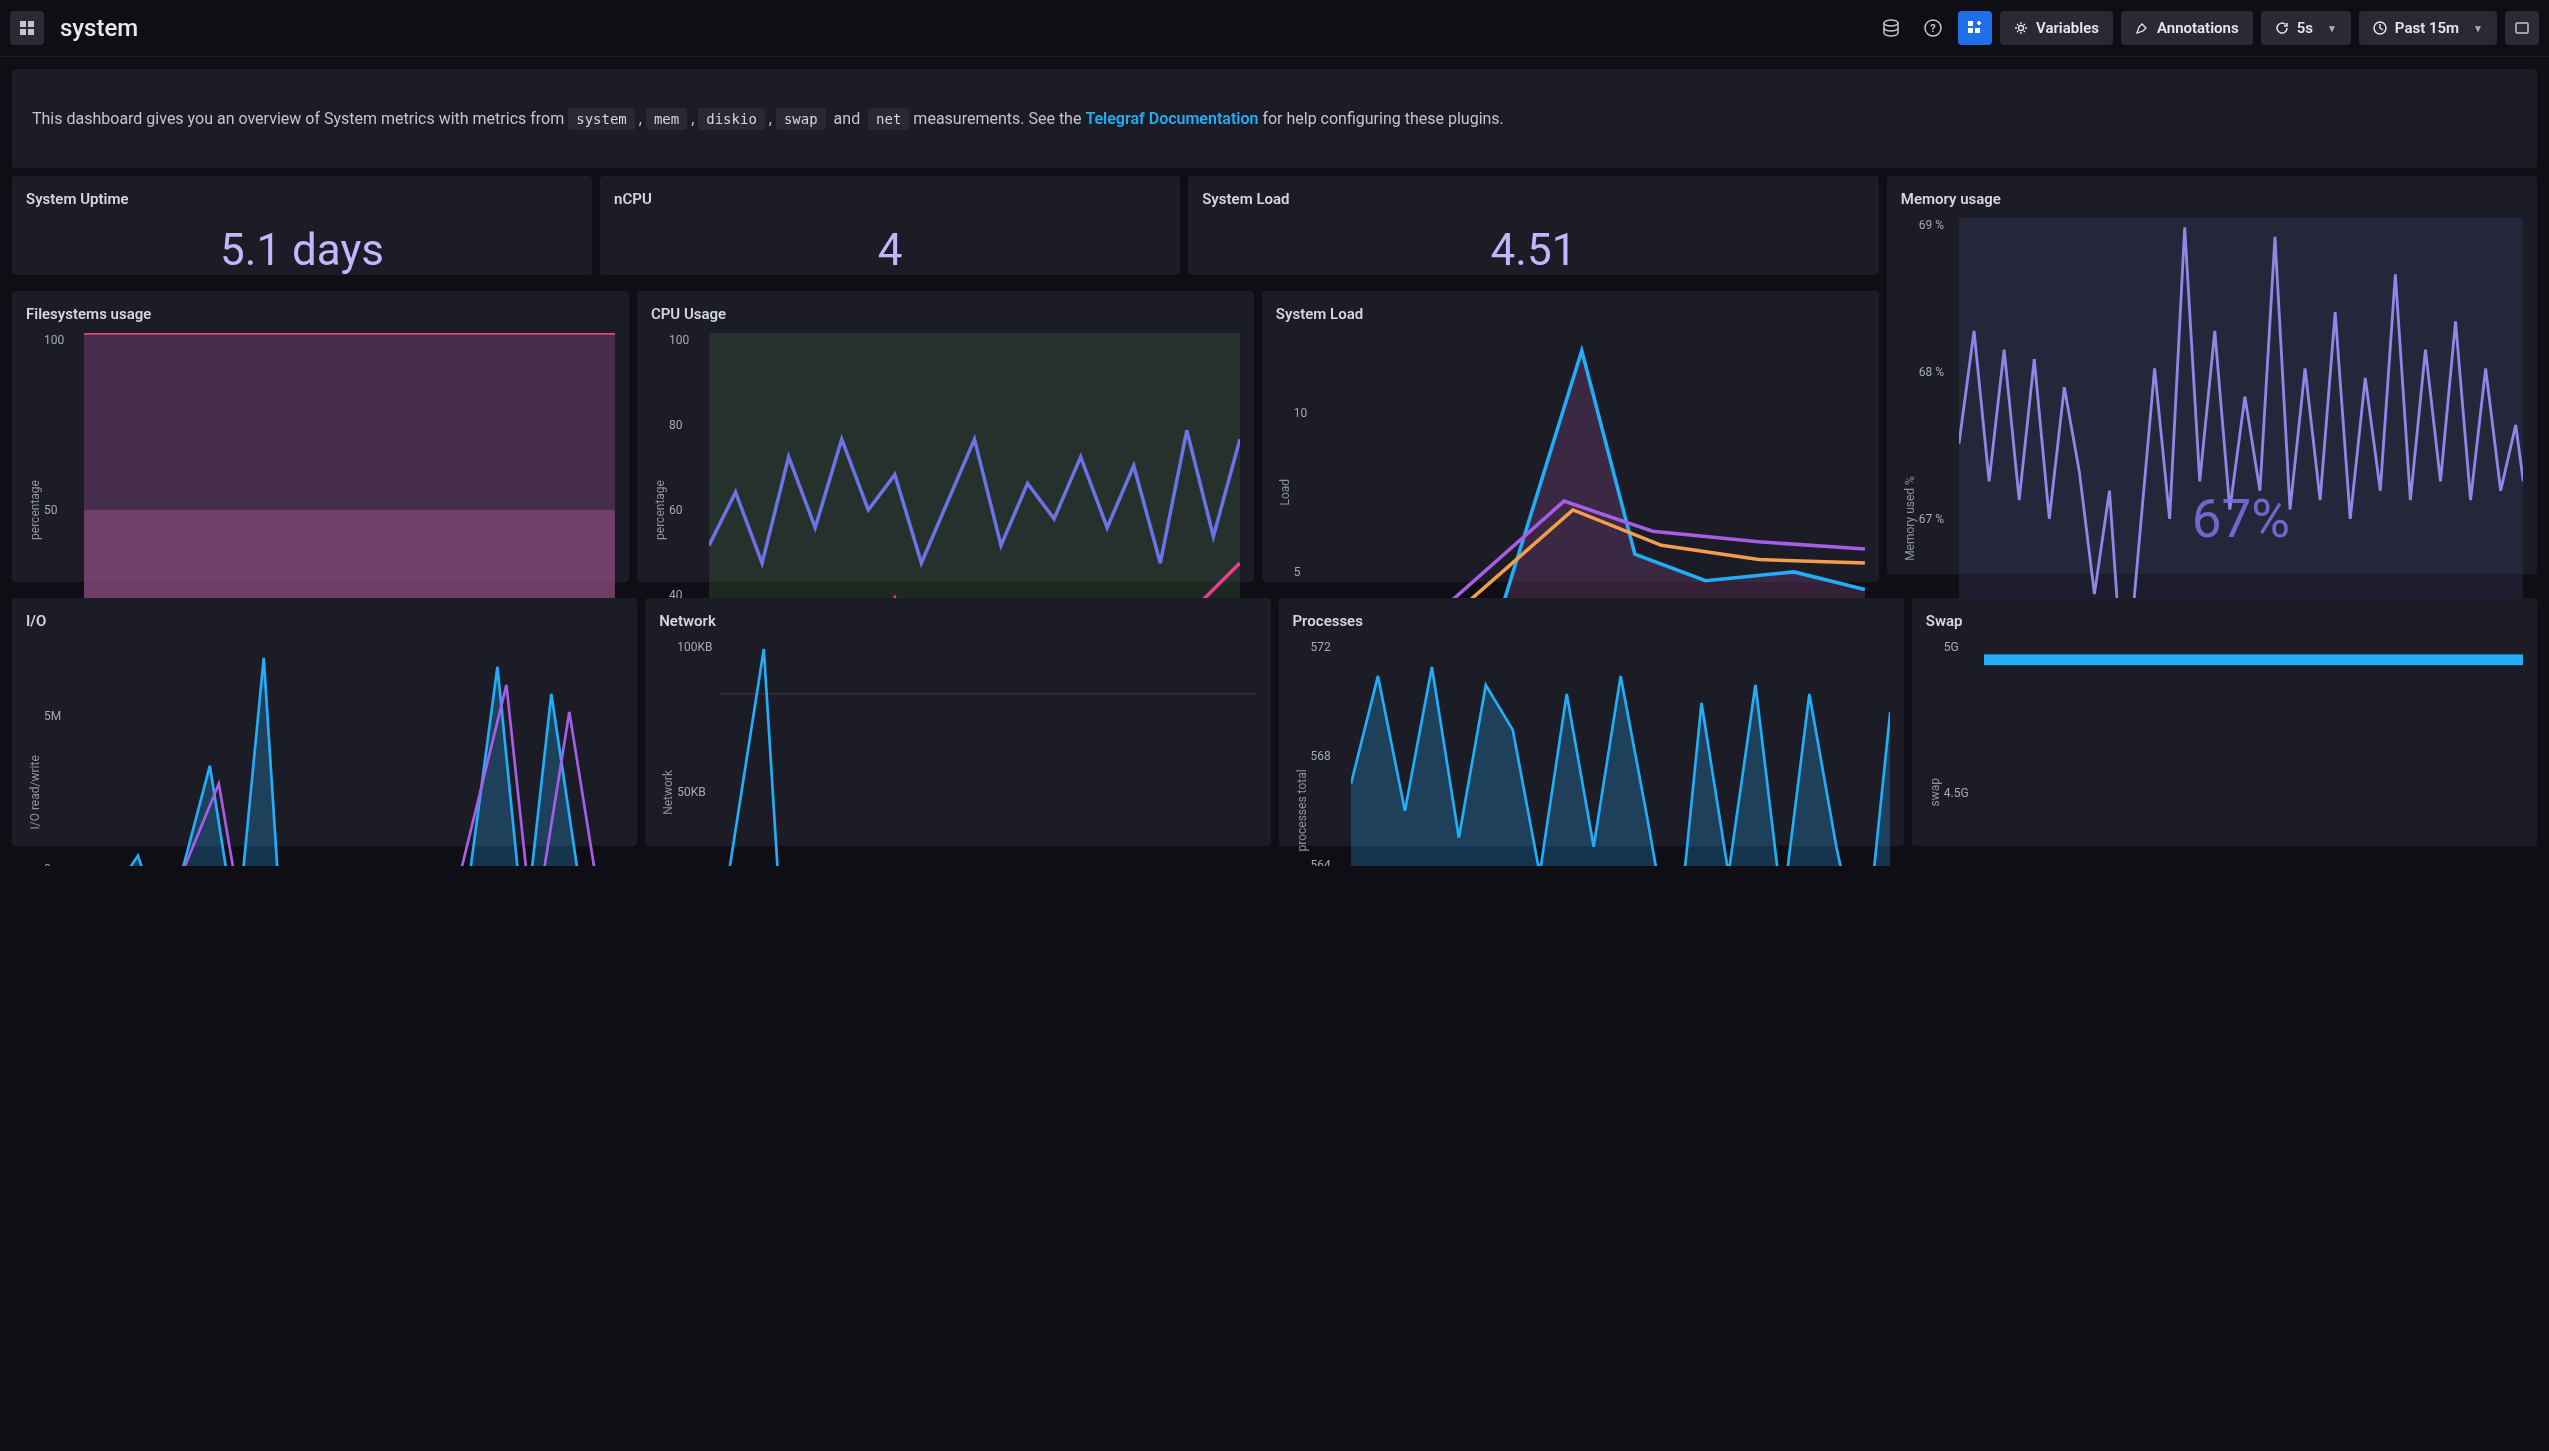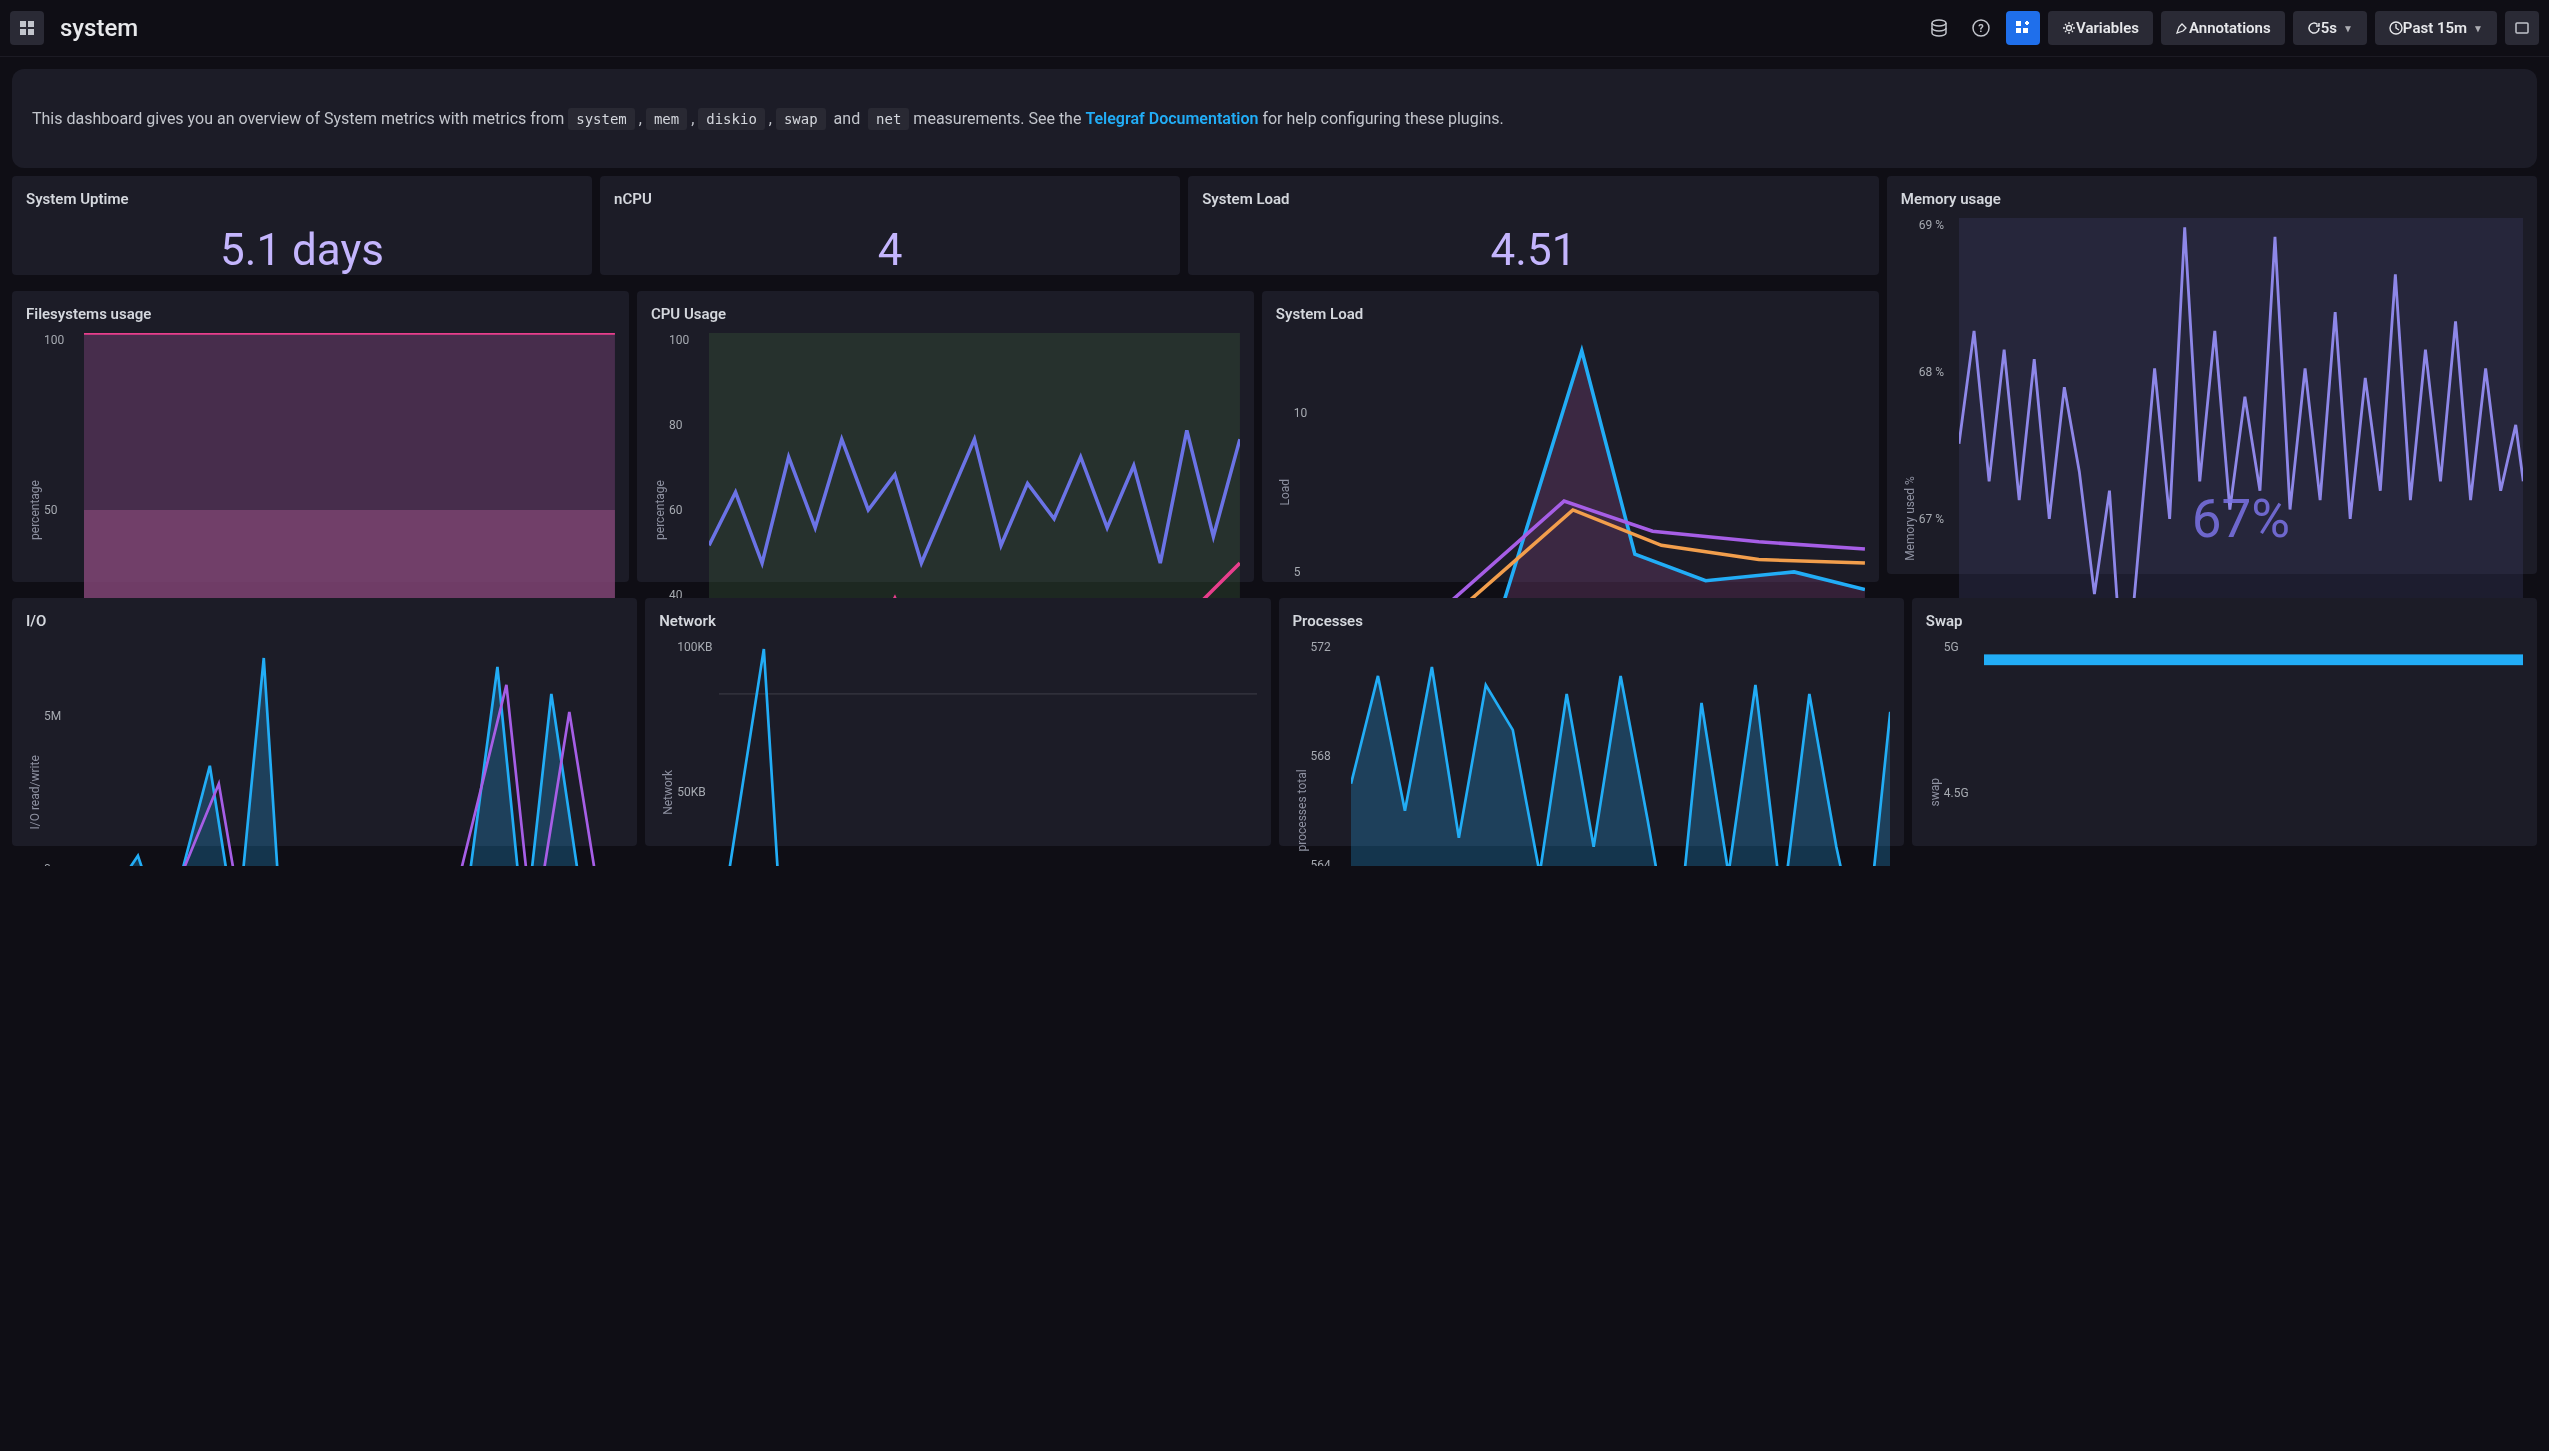--- a/index.html
+++ b/index.html
@@ -28,31 +28,31 @@
   color: #c2c5cc;
 }
 .icon-btn.primary { background: #1f6feb; color: #fff; }
 .page-title { color: #e7e8eb; font-size: 24px; font-weight: 500; }
 .topbar-right { margin-left: auto; display: flex; align-items: center; gap: 8px; }
 .top-btn {
   height: 34px;
   background: #2a2a35;
   border-radius: 4px;
   padding: 16px 14px;
-  display: flex; align-items: center; gap: 0;
+  display: flex; align-items: center; gap: 8px;
   color: #e7e8eb;
   cursor: pointer;
   font-weight: 600;
   font-size: 15px;
 }
 .chev { font-size: 10px; margin-left: 6px; opacity: .7; }
 .main { padding: 12px; }
 .info-banner {
   background: #1c1c27;
-  border-radius: 12px;
+  border-radius: 4px;
   padding: 40px 20px;
   color: #c2c5cc;
   font-size: 16px;
   margin-bottom: 8px;
 }
 .info-banner code {
   background: #292933;
   padding: 3px 8px;
   border-radius: 3px;
   font-family: "SFMono-Regular", Consolas, monospace;

